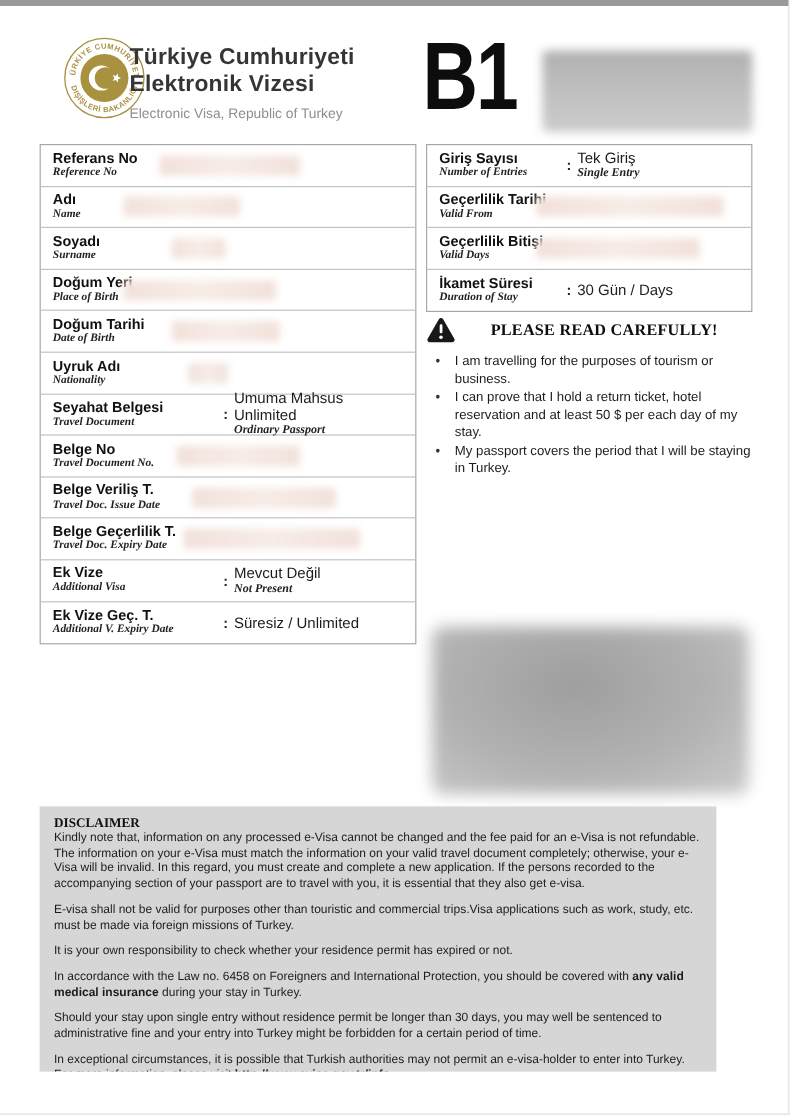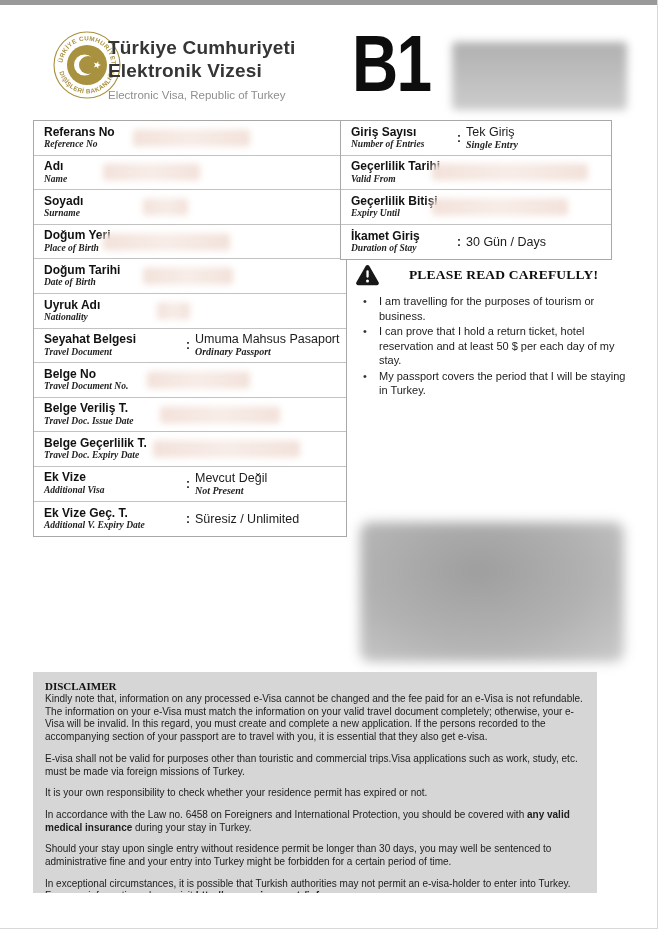--- a/index.html
+++ b/index.html
@@ -21,21 +21,21 @@
   }
   .redacted-block { position:absolute; filter:blur(4px); border-radius:4px; }
   .passport-block { left:452px; top:42px; width:175px; height:68px;
     background:linear-gradient(180deg,#b0b0b0 0%,#bdbdbd 45%,#cccccc 100%); }
   .big-block { left:360px; top:522px; width:264px; height:140px; border-radius:10px; filter:blur(6px);
     background:radial-gradient(ellipse at 45% 35%, #9e9e9e 0%, #b2b2b2 55%, #cbcbcb 100%); }
 
   
   .box { position:absolute; border:1px solid #a8a8a8; background:#ffffff; }
   .box-left  { left:33px;  top:120px; width:312px; }
-  .box-right { left:340px; top:120px; width:270px; }
+  .box-right { left:355px; top:120px; width:270px; }
   .field-row {
     position:relative; display:flex; align-items:center; box-sizing:border-box;
     height:34.6px; padding:2px 6px 2px 10px; border-bottom:1px solid #c2c2c2;
   }
   .box-right .field-row { height:34.5px; }
   .field-row:last-child { border-bottom:none; }
   .label-cell { flex:0 0 142px; display:flex; flex-direction:column; justify-content:center; }
   .box-right .label-cell { flex:0 0 106px; }
   .field-label { font-size:12px; font-weight:bold; color:#111111; line-height:13.5px; }
   .field-sublabel { font-family:"Liberation Serif", serif; font-style:italic; font-weight:bold;
@@ -151,21 +151,21 @@
     <div class="redacted-value" style="left: 123px; width: 33px;"></div>
   </div>
       <div class="field-row">
     <div class="label-cell">
       <span class="field-label">Seyahat Belgesi</span>
       <span class="field-sublabel">Travel Document</span>
     </div>
     <div class="value-cell">
       <span class="field-colon">:</span>
       <span class="value-stack">
-        <span class="field-value">Umuma Mahsus Pasaport</span>
+        <span class="field-value">Umuma Mahsus Unlimited</span>
         <span class="field-value-sub">Ordinary Passport</span>
       </span>
     </div>
 
   </div>
       <div class="field-row">
     <div class="label-cell">
       <span class="field-label">Belge No</span>
       <span class="field-sublabel">Travel Document No.</span>
     </div>
@@ -236,28 +236,28 @@
     <div class="label-cell">
       <span class="field-label">Geçerlilik Tarihi</span>
       <span class="field-sublabel">Valid From</span>
     </div>
 
     <div class="redacted-value" style="left: 91px; width: 156px;"></div>
   </div>
       <div class="field-row">
     <div class="label-cell">
       <span class="field-label">Geçerlilik Bitişi</span>
-      <span class="field-sublabel">Expiry Until</span>
+      <span class="field-sublabel">Valid Days</span>
     </div>
 
     <div class="redacted-value" style="left: 91px; width: 136px;"></div>
   </div>
       <div class="field-row">
     <div class="label-cell">
-      <span class="field-label">İkamet Giriş</span>
+      <span class="field-label">İkamet Süresi</span>
       <span class="field-sublabel">Duration of Stay</span>
     </div>
     <div class="value-cell">
       <span class="field-colon">:</span>
       <span class="value-stack">
         <span class="field-value">30 Gün / Days</span>
 
       </span>
     </div>
 

